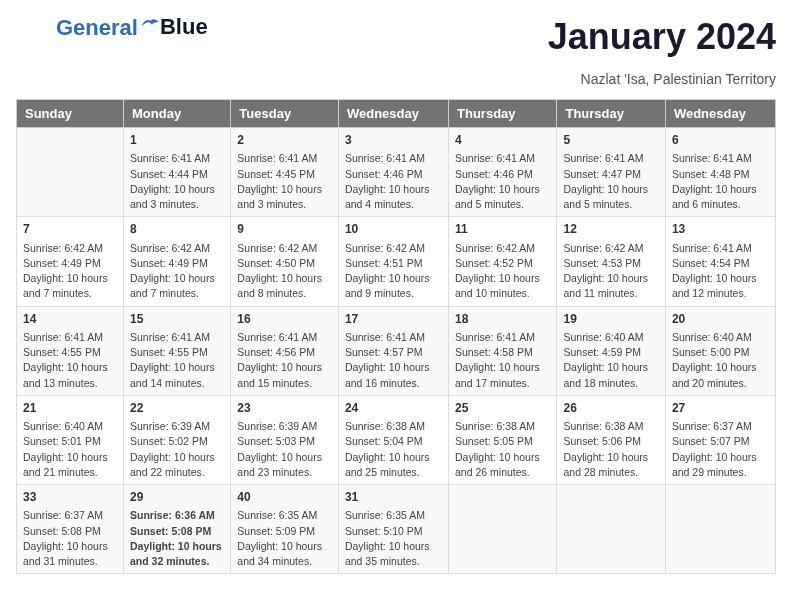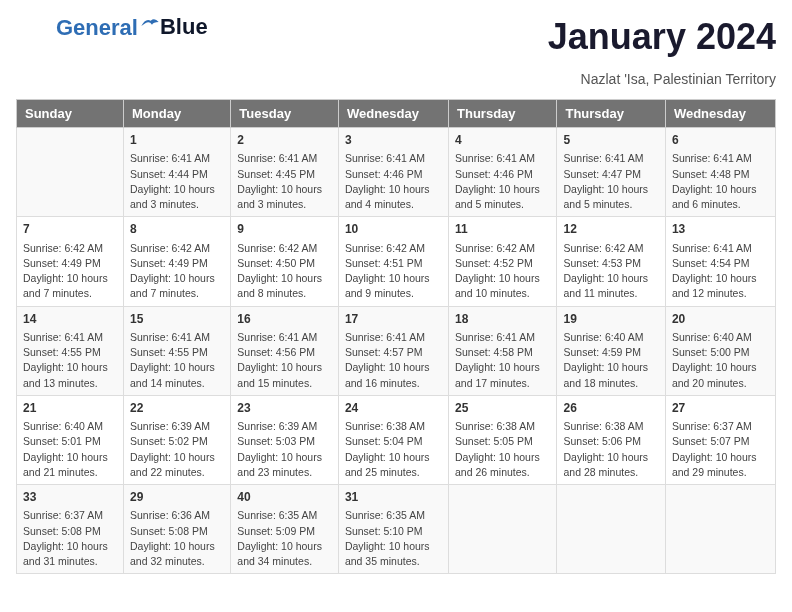--- a/index.html
+++ b/index.html
@@ -313,21 +313,21 @@
       <tr>
         <td>
           <span class="day-num">33</span>
           <div class="day-info" style="white-space: pre-line;">Sunrise: 6:37 AM
 Sunset: 5:08 PM
 Daylight: 10 hours
 and 31 minutes.</div>
         </td>
         <td>
           <span class="day-num">29</span>
-          <div class="day-info" style="white-space: pre-line;">Sunrise: 6:36 AM
+          <div class="day-info" style="white-space: pre-line; font-weight: bold;">Sunrise: 6:36 AM
 Sunset: 5:08 PM
 Daylight: 10 hours
 and 32 minutes.</div>
         </td>
         <td>
           <span class="day-num">40</span>
           <div class="day-info" style="white-space: pre-line;">Sunrise: 6:35 AM
 Sunset: 5:09 PM
 Daylight: 10 hours
 and 34 minutes.</div>

